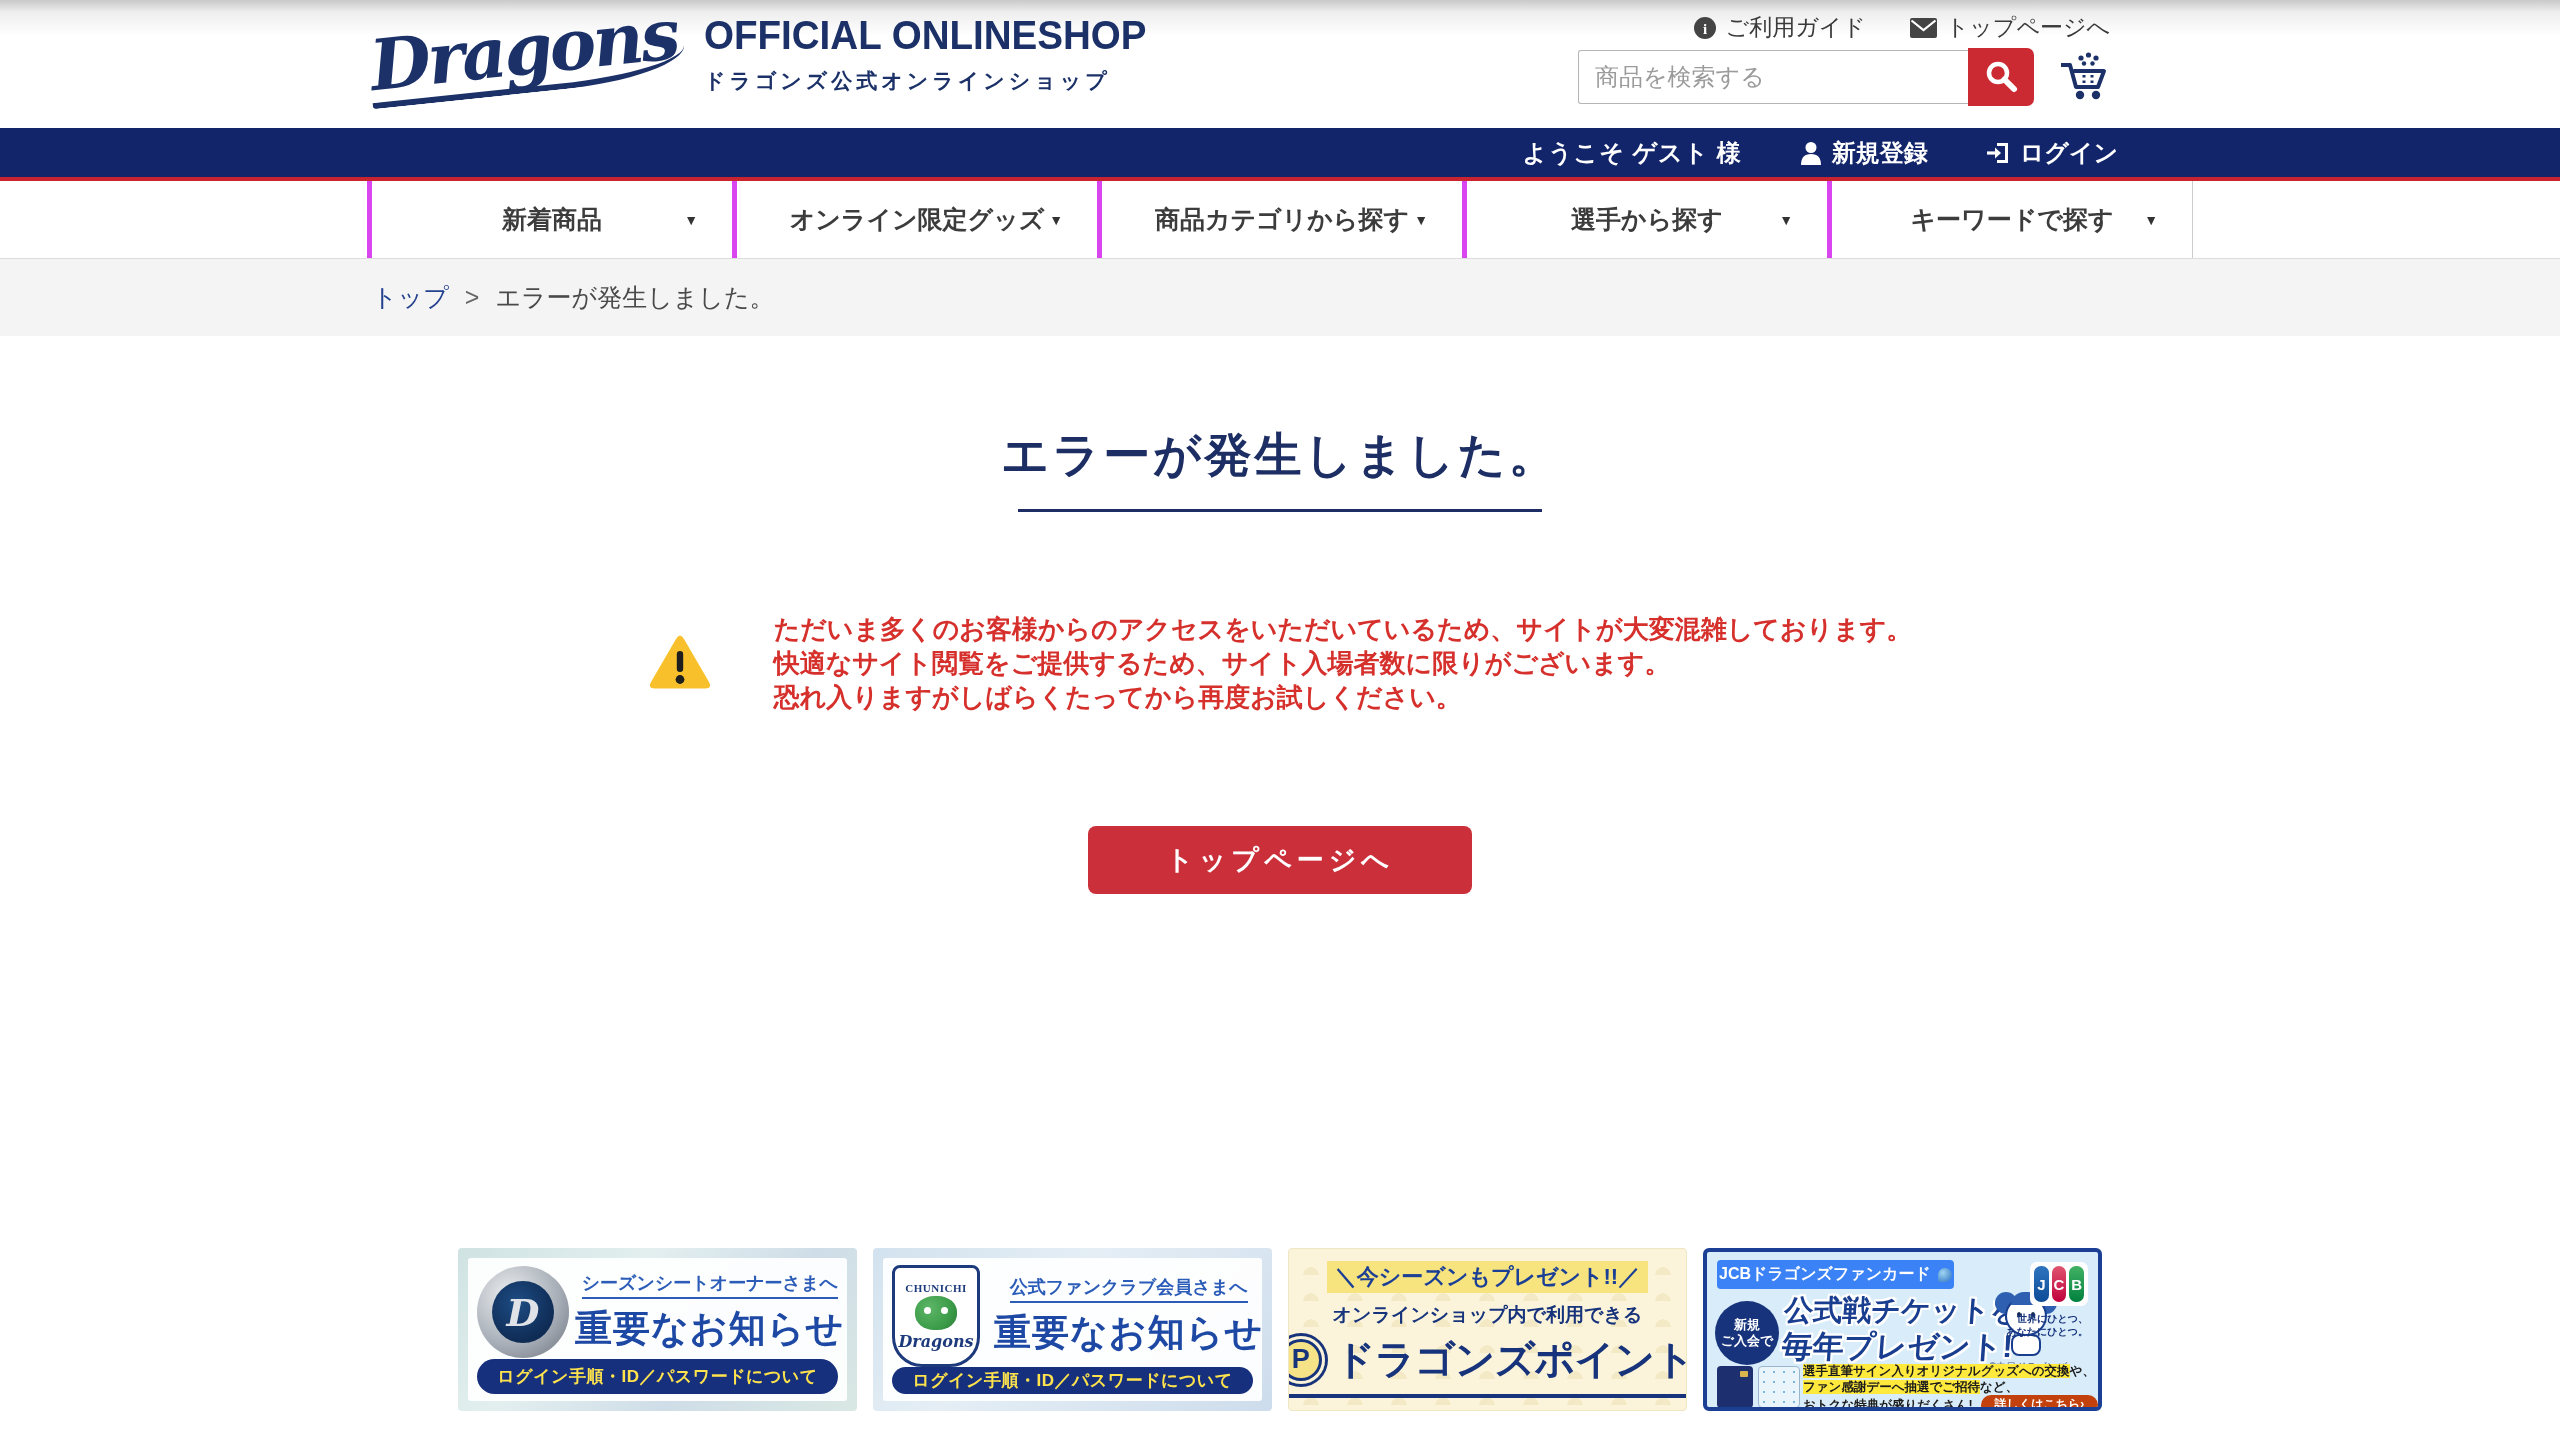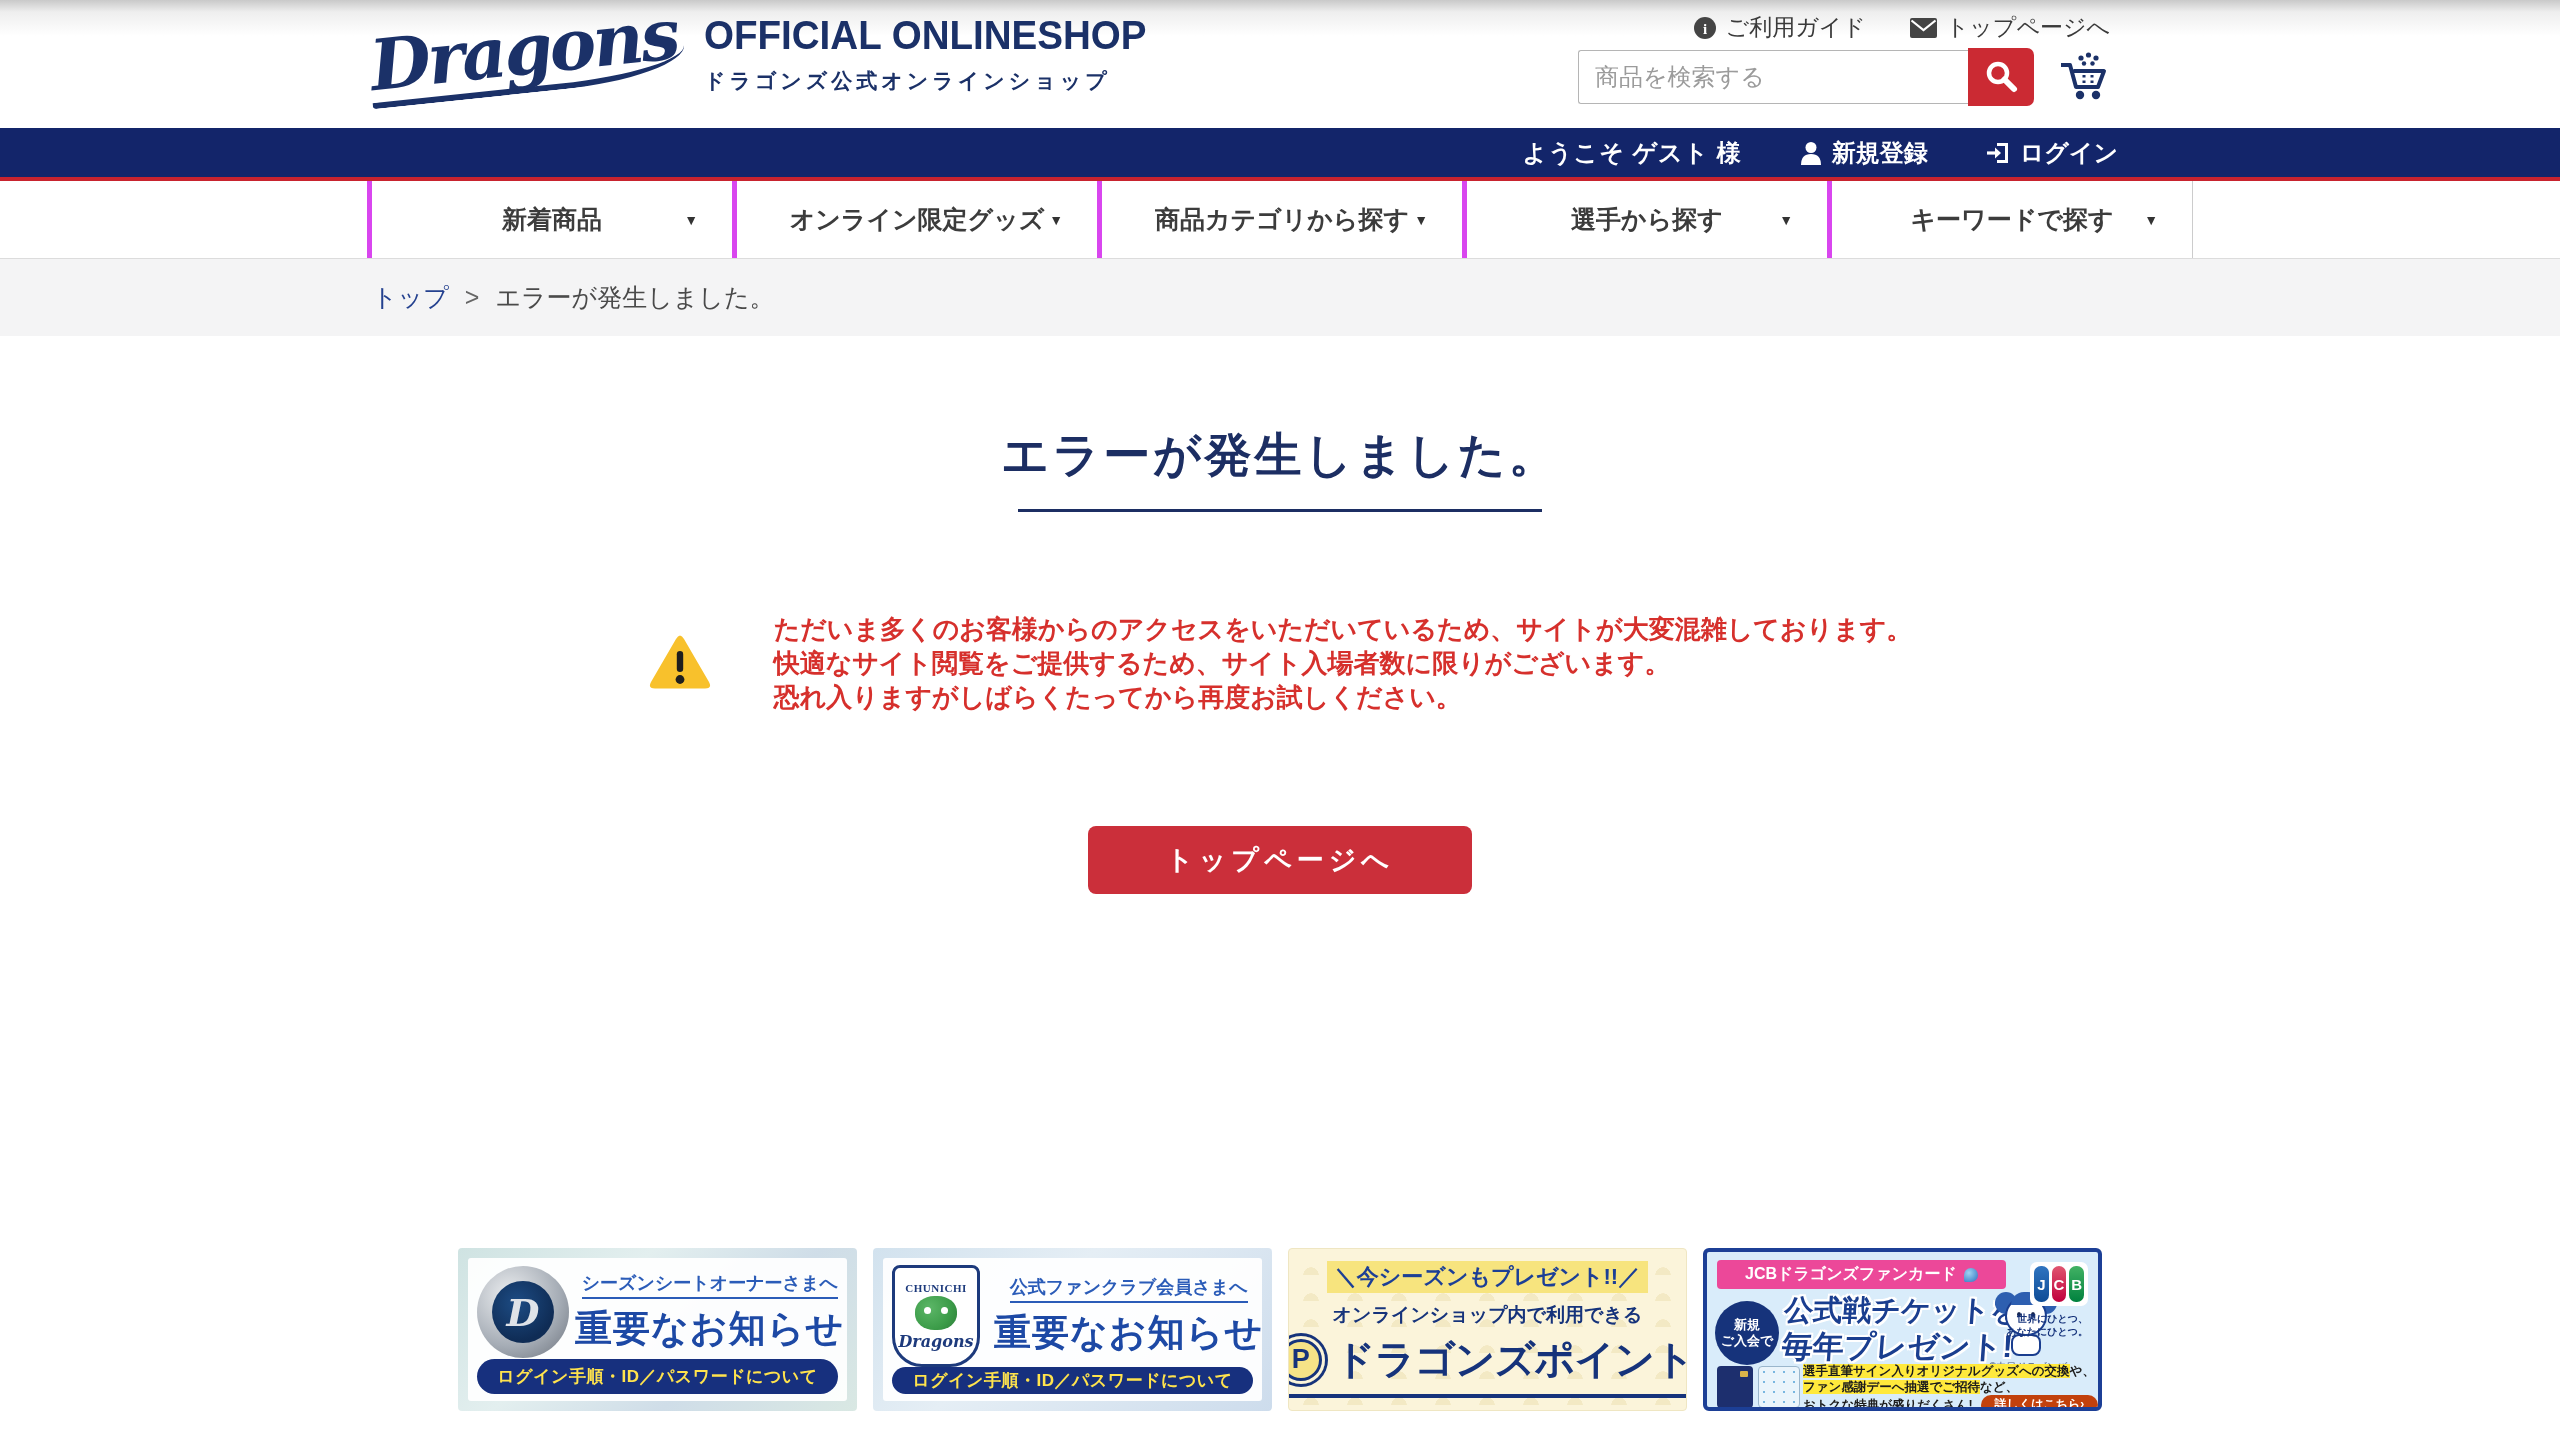--- a/index.html
+++ b/index.html
@@ -101,22 +101,22 @@
   .pt-top { font-size:22px; font-weight:bold; color:#1c3f96; background:#f7e47e; padding:1px 8px; white-space:nowrap; }
   .pt-mid { font-size:19px; font-weight:bold; color:#16337b; margin-top:9px; white-space:nowrap; }
   .pt-row { display:flex; align-items:center; gap:10px; border-bottom:4px solid #16337b; padding:2px 6px 7px 2px; margin-top:2px; }
   .pt-coin { width:48px; height:48px; border-radius:50%; background:#f6e387;
     box-shadow:0 0 0 3px #16337b, inset 0 0 0 3px #fbf4da, inset 0 0 0 6px #16337b;
     display:flex; align-items:center; justify-content:center; font-size:27px; font-weight:900; color:#16337b; }
   .pt-title { font-size:40px; font-weight:900; color:#16337b; letter-spacing:-1px; white-space:nowrap; }
 
   
   .b-jcb { background:#d9ecfa; border:4px solid #1c3f96; border-radius:6px; }
-  .jcb-header { position:absolute; left:10px; top:8px; background:#ec4899; color:#fff; font-size:16px; font-weight:bold;
-    padding:4px 28px; border-radius:4px; display:flex; align-items:center; gap:7px; white-space:nowrap; }
+  .jcb-header { position:absolute; left:10px; top:8px; background:#3b82f6; color:#fff; font-size:16px; font-weight:bold;
+    padding:4px 2px; border-radius:4px; display:flex; align-items:center; gap:7px; white-space:nowrap; }
   .jcb-fish { width:14px; height:14px; border-radius:50% 50% 50% 10%; background:radial-gradient(circle at 35% 35%,#9fd4f2,#2a6fc0); }
   .jcb-badge { position:absolute; left:8px; top:49px; width:64px; height:64px; border-radius:50%; background:#16337b;
     color:#fff; font-size:13px; font-weight:bold; display:flex; flex-direction:column; align-items:center; justify-content:center;
     line-height:16px; text-align:center; }
   .jcb-title { position:absolute; left:76px; top:42px; width:228px; text-align:center; color:#1a3e8f; font-weight:900;
     transform:skewX(-4deg); line-height:32px; white-space:nowrap;
     text-shadow:-2px -2px 0 #fff,2px -2px 0 #fff,-2px 2px 0 #fff,2px 2px 0 #fff,0 2px 0 #fff,0 -2px 0 #fff,2px 0 0 #fff,-2px 0 0 #fff; }
   .jcb-title .t1 { font-size:29px; } .jcb-title .t2 { font-size:31px; }
   .mascot { position:absolute; left:288px; top:36px; width:62px; height:70px; }
   .mascot .ear { position:absolute; width:22px; height:22px; border-radius:50%; background:#2e5fb0; top:4px; }

